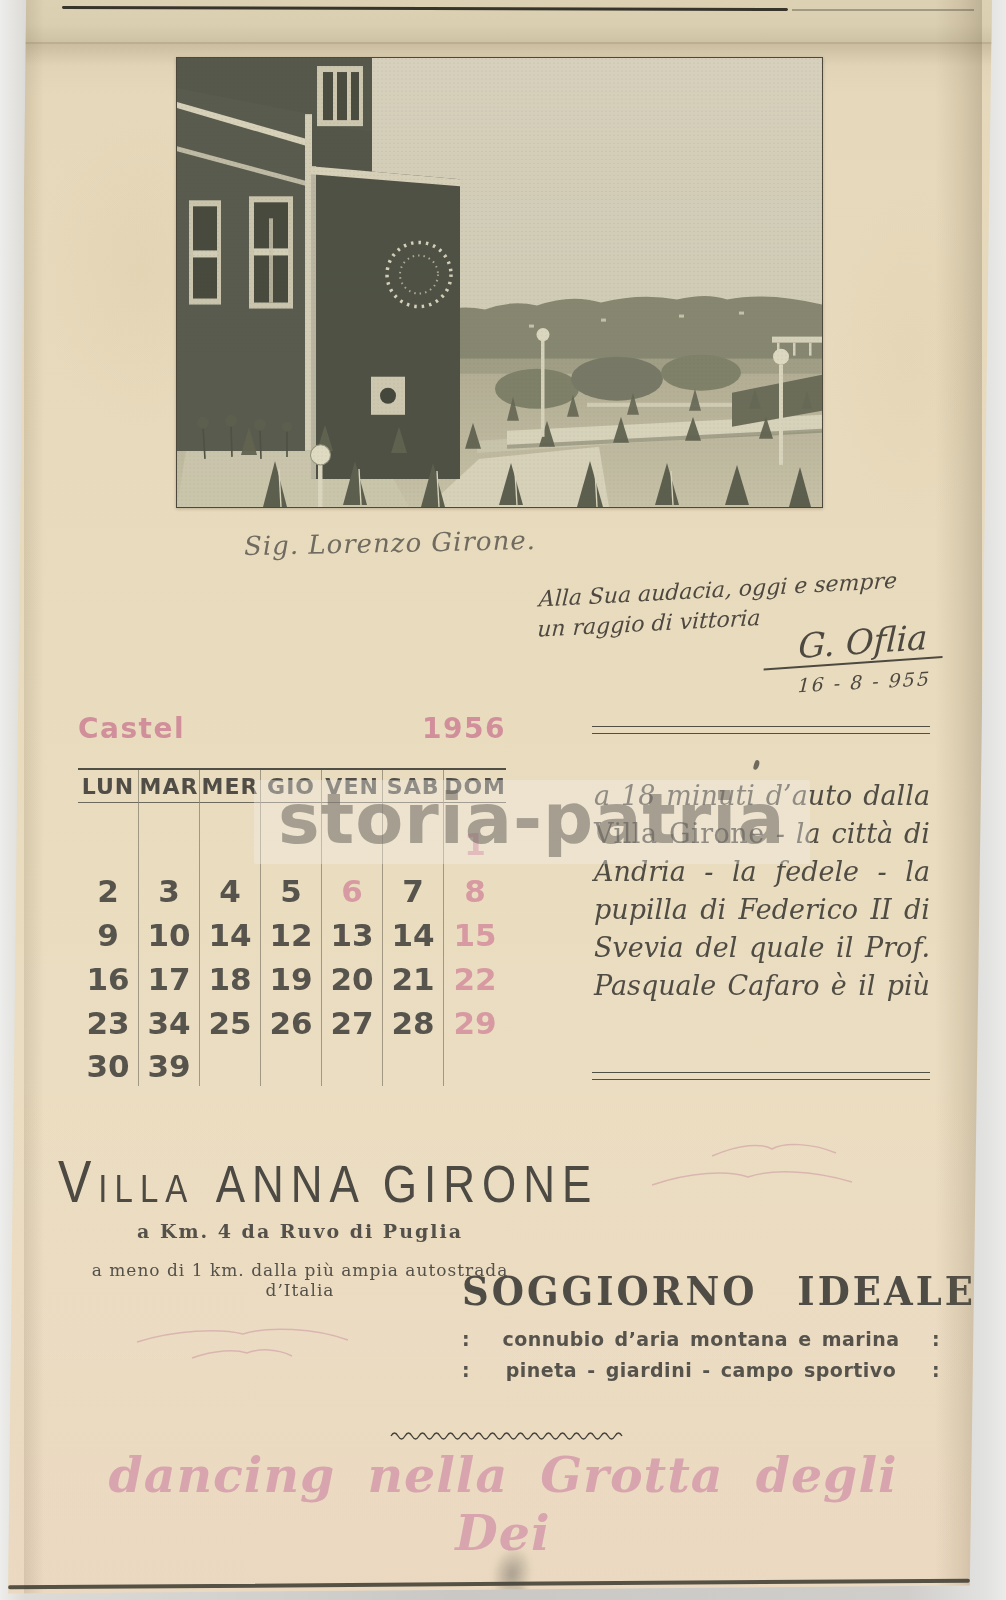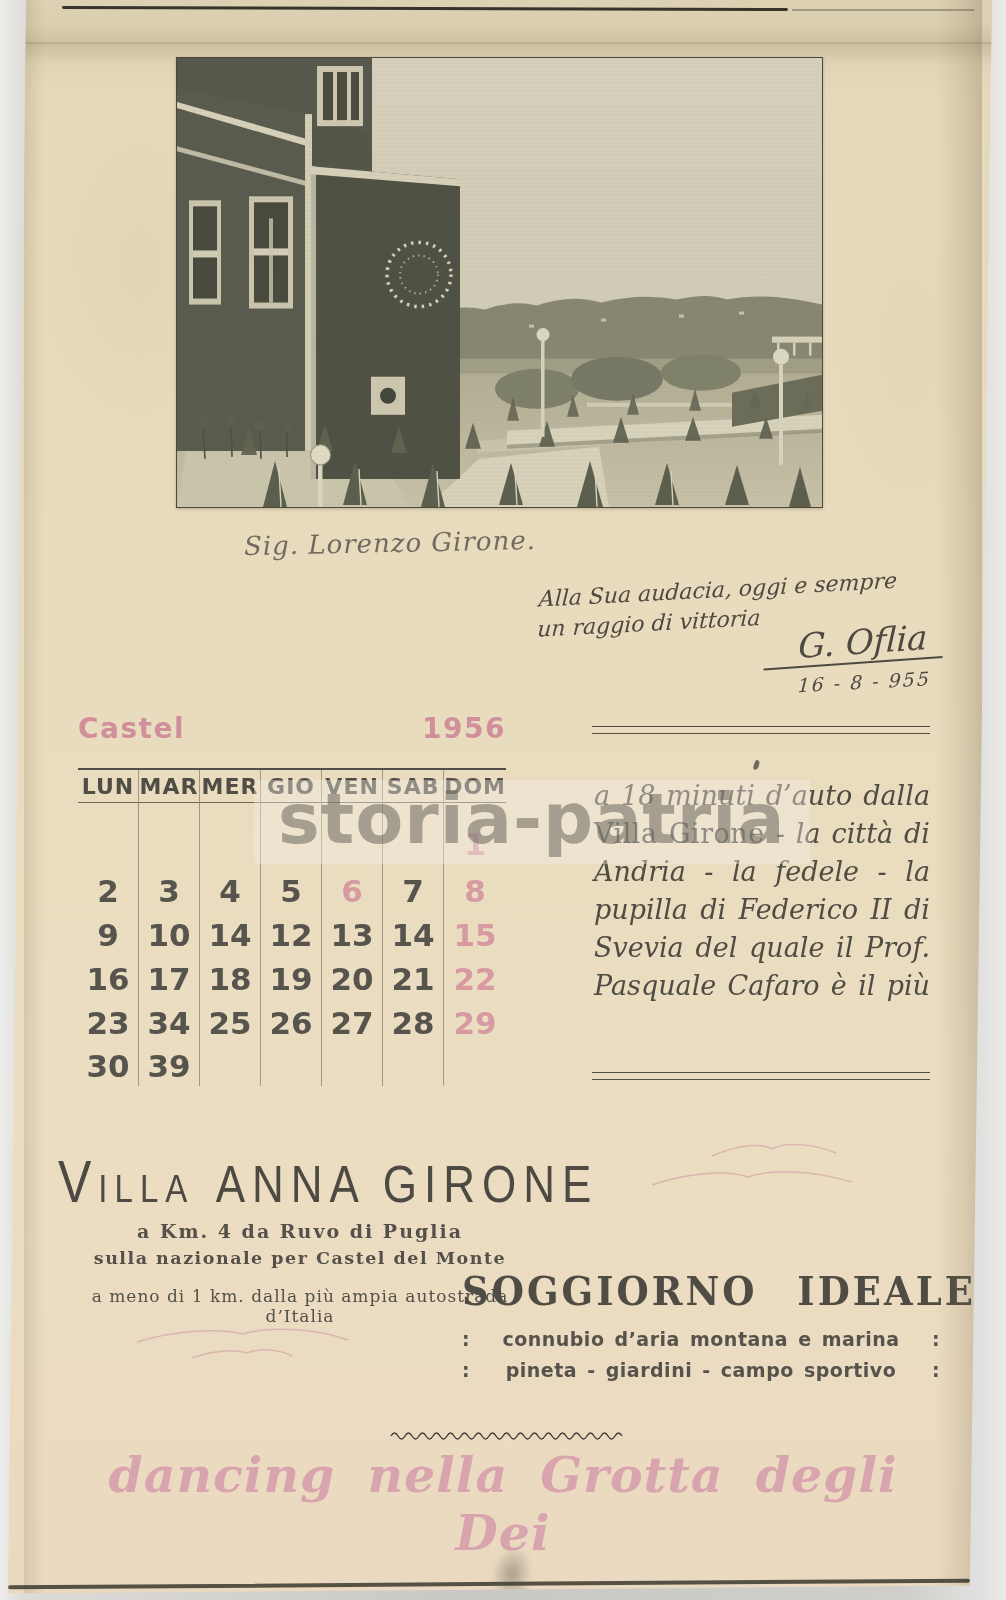--- a/index.html
+++ b/index.html
@@ -333,21 +333,20 @@
     <div class="desc-line">Pasquale Cafaro è il più</div>
   </div>
   <div class="rule rule-bottom"></div>
 
   <div class="villa">
     <div class="villa-title">
       <span class="villa-w1">VILLA</span>
       <span class="villa-rest">ANNA GIRONE</span>
     </div>
     <div class="villa-sub1">a Km. 4 da Ruvo di Puglia</div>
-    <div class="villa-sub2">sulla nazionale per Castel del Monte</div>
     <div class="villa-sub3">a meno di 1 km. dalla più ampia autostrada d’Italia</div>
   </div>
 
   <div class="sog">
     <div class="sog-title">SOGGIORNO IDEALE</div>
     <div class="sog-row first">
       <span>:</span>
       <span>connubio d’aria montana e marina</span>
       <span>:</span>
     </div>

